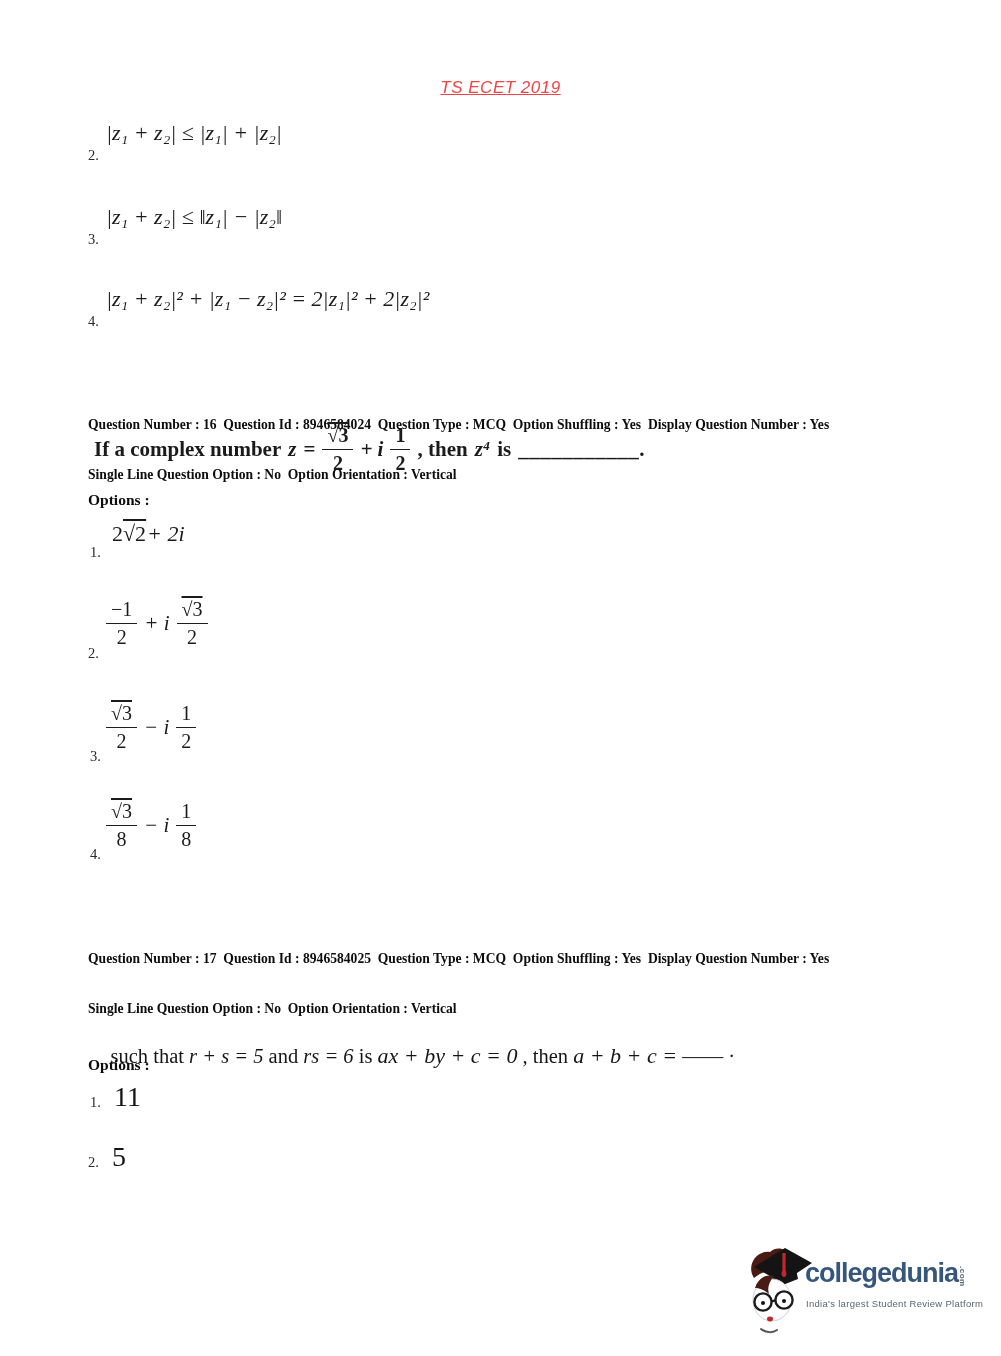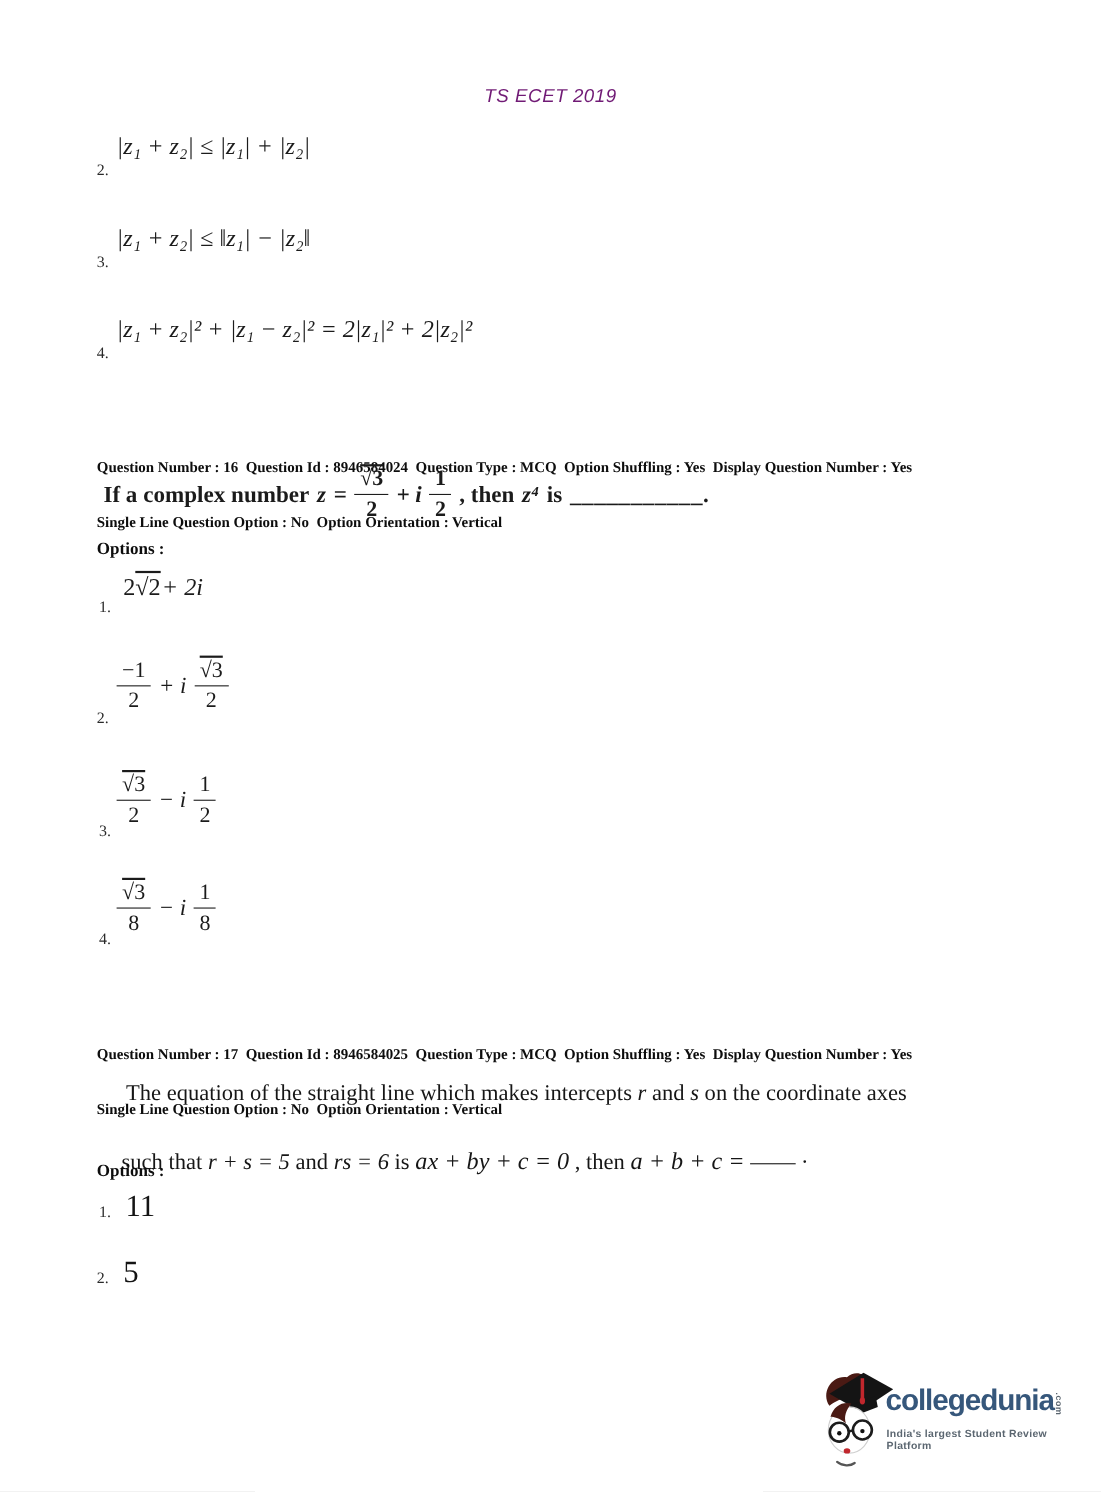--- a/index.html
+++ b/index.html
@@ -11,21 +11,22 @@
     color:#141414;
     overflow:hidden;
     margin:0 auto;
   }
   .abs { position:absolute; }
 
   
   .hf {
     font-family:"Liberation Sans", sans-serif;
     font-style:italic;
-    color:#701a75;
+    color:#ef4444;
+    text-decoration:underline;
   }
   .header-line { top:78px; left:0; right:0; text-align:center; font-size:17px; letter-spacing:0.5px; }
   .footer-line { top:1249px; left:0; right:0; text-align:center; font-size:15.5px; }
   .footer-line .gap { display:inline-block; width:26px; }
 
   
   .math { font-style:italic; }
   .formula { font-size:22px; font-style:italic; color:#1b1b1b; white-space:pre; }
   .opt-num { font-size:14.5px; color:#2a2a2a; }
   .mrow { display:flex; align-items:center; column-gap:7px; font-size:21px; color:#1b1b1b; }
@@ -61,21 +62,21 @@
   .brand-domain {
     font-family:"Liberation Sans", sans-serif;
     font-weight:bold;
     font-size:8px;
     color:#5b6670;
     writing-mode:vertical-rl;
     letter-spacing:0.5px;
   }
   .tagline {
     font-family:"Liberation Sans", sans-serif;
-    font-weight:bold;
+    font-weight:normal;
     font-size:9.5px;
     letter-spacing:0.3px;
     color:#5b6670;
   }
 </style>
 </head>
 <body>
 
 <div id="page">
 
@@ -158,23 +159,20 @@
       <span class="den">8</span>
     </span>
   </div>
   <div class="abs opt-num" style="left:90px; top:846px;">4.</div>
 
   <div class="abs meta" style="left:88px; top:917px;">
     <div>Question Number : 17  Question Id : 8946584025  Question Type : MCQ  Option Shuffling : Yes  Display Question Number : Yes</div>
     <div>Single Line Question Option : No  Option Orientation : Vertical</div>
   </div>
 
-  <div class="abs stem-line" style="left:94px; top:960px;">
-    <span>The equation of the straight line which makes intercepts </span><span class="math">r</span><span> and </span><span class="math">s</span><span> on the coordinate axes</span>
-  </div>
 
   <div class="abs stem-line" style="left:90px; top:1020px;">
     <span>such that </span><span class="math">r + s = 5</span><span> and </span><span class="math">rs = 6</span><span> is </span><span class="math m3">ax + by + c = 0</span><span> , then </span><span class="math m3">a + b + c =</span><span> —— </span><span>·</span>
   </div>
 
   <div class="abs options-label" style="left:88px; top:1056px;">Options :</div>
 
   <div class="abs num-opt" style="left:114px; top:1081px;">11</div>
   <div class="abs opt-num" style="left:90px; top:1094px;">1.</div>
 

